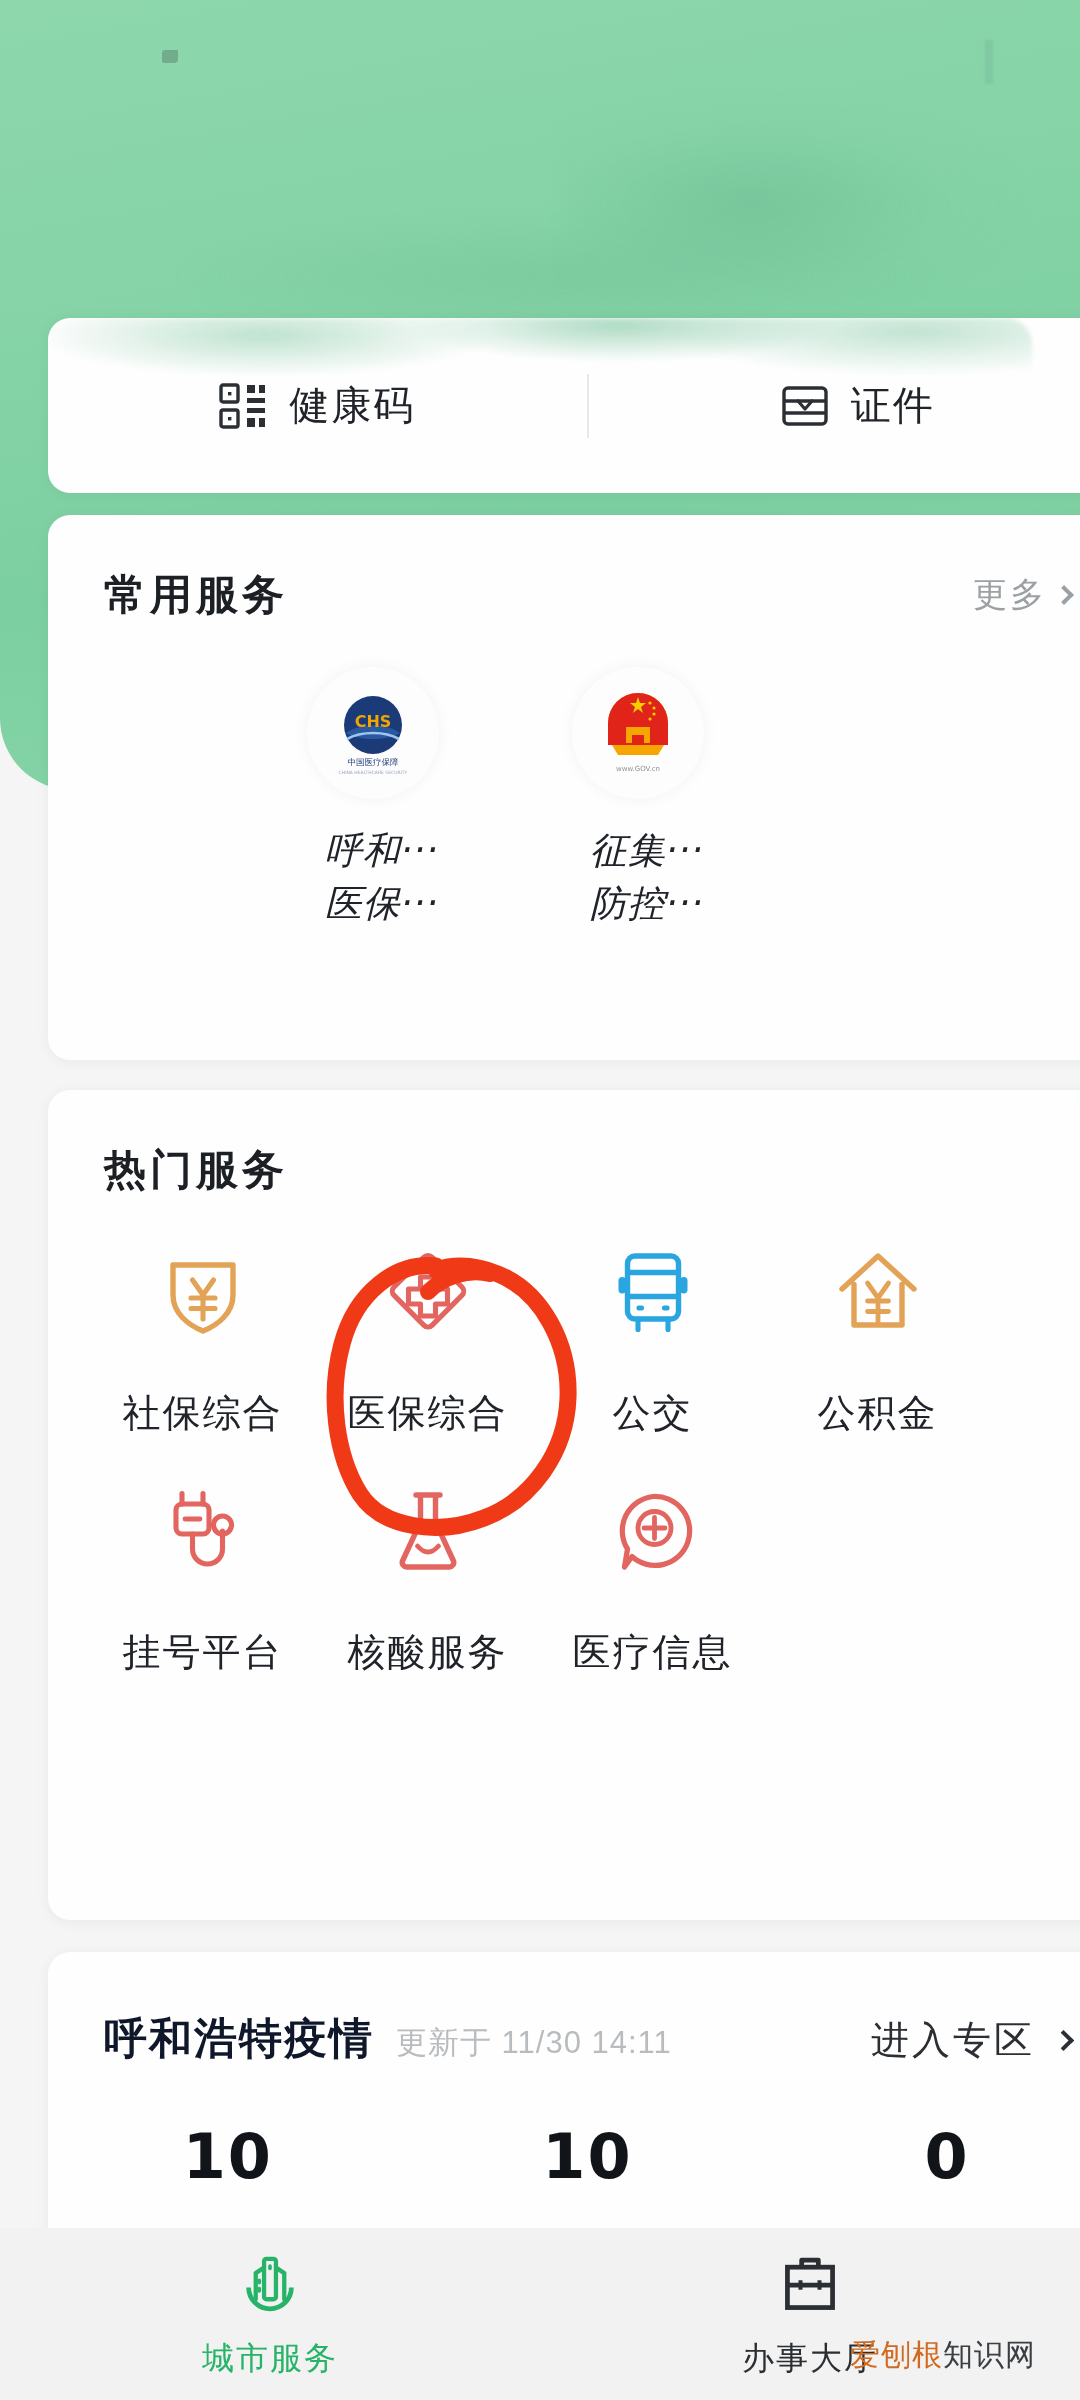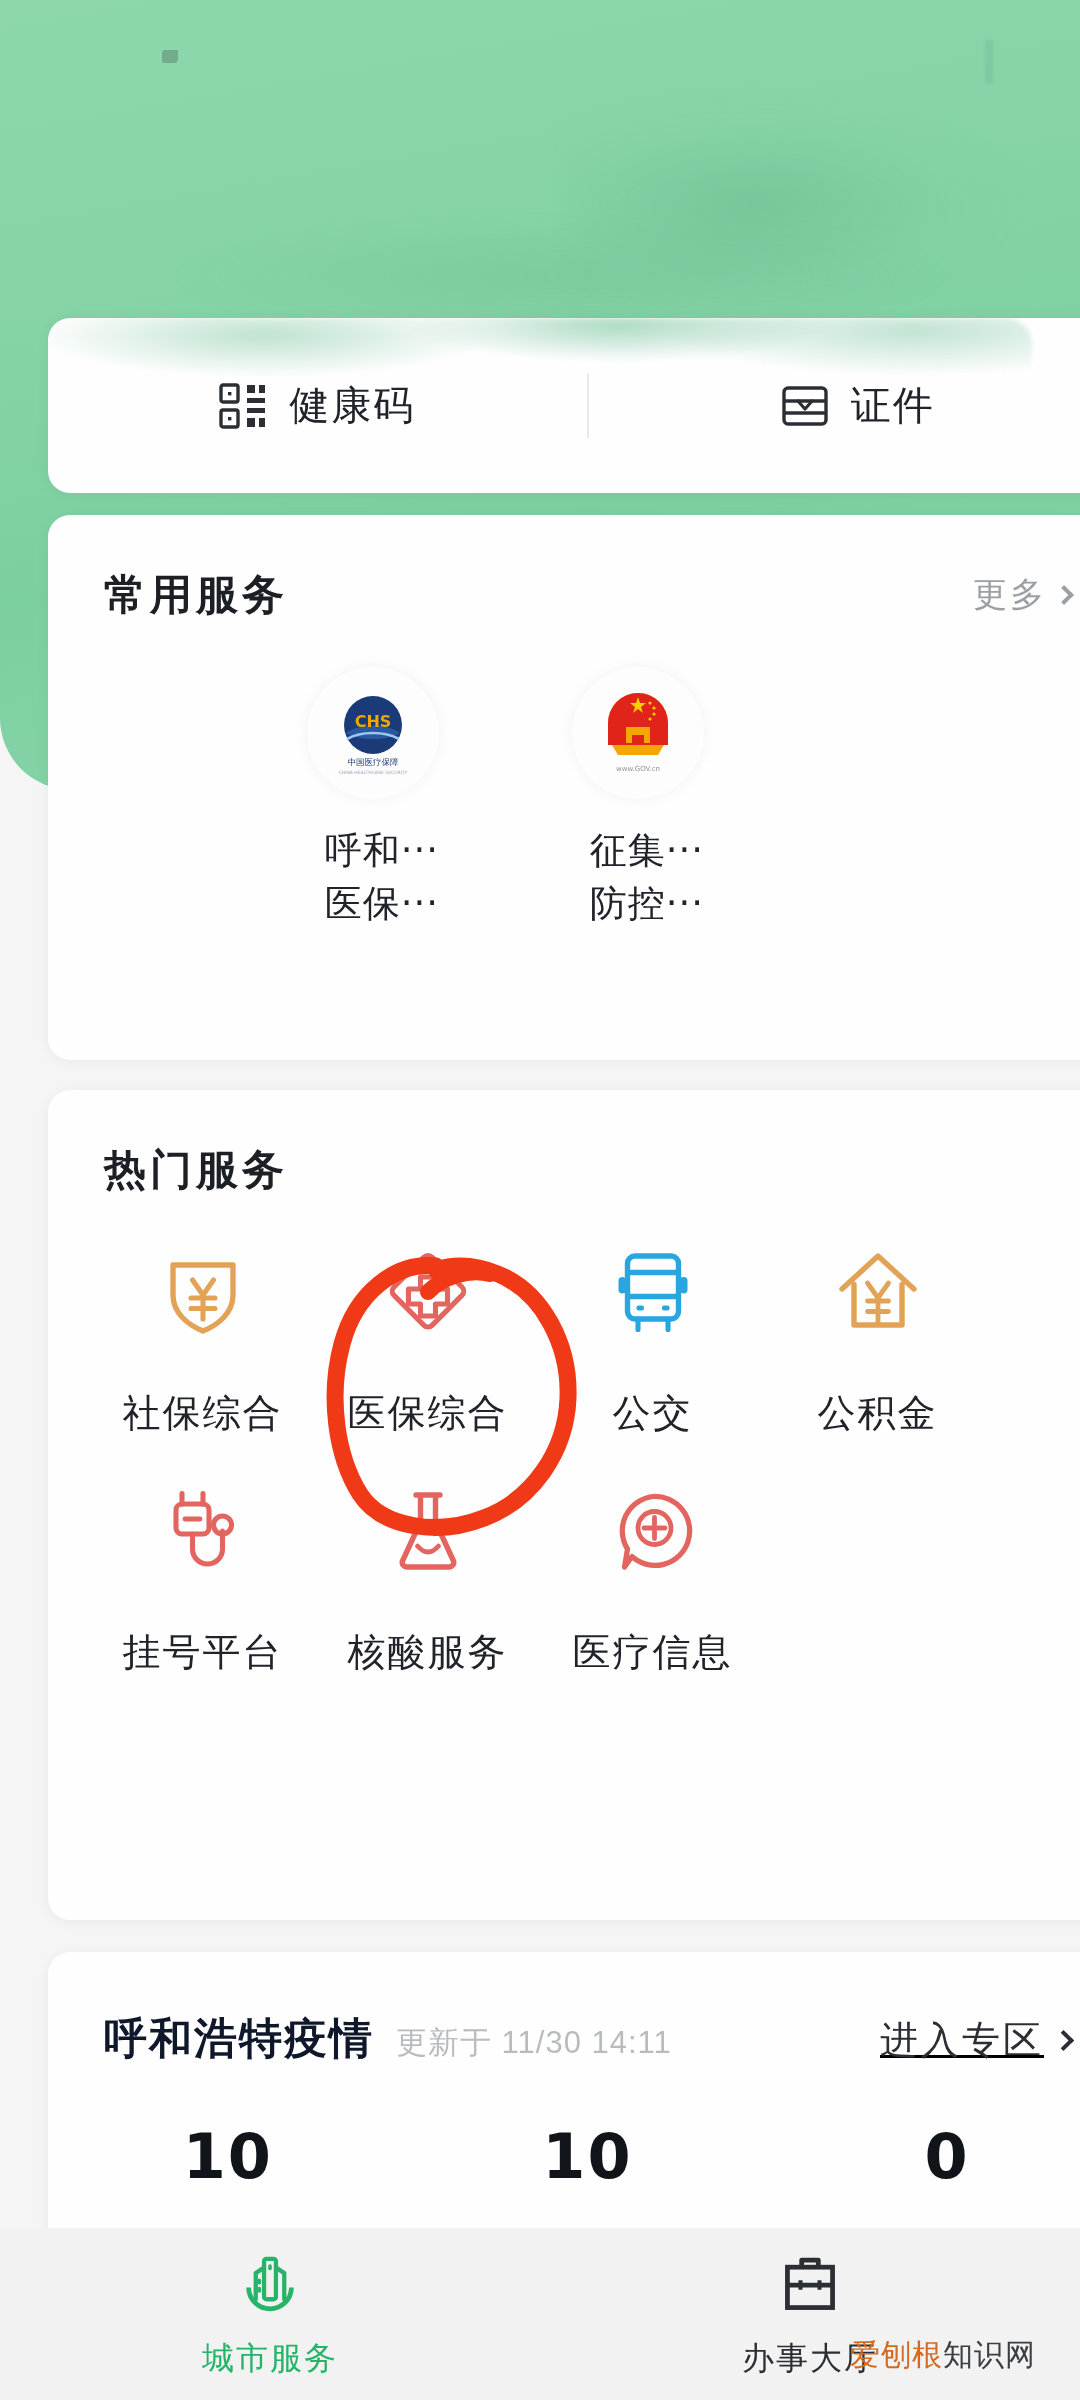--- a/index.html
+++ b/index.html
@@ -87,20 +87,21 @@
   .common-item{ width:265px; display:flex; flex-direction:column; align-items:flex-end; }
   .logo-wrap{
     width:132px; height:132px; border-radius:50%;
     background:#fdfdfd; box-shadow:0 0 16px rgba(0,0,0,.05);
     display:flex; align-items:center; justify-content:center; overflow:hidden;
   }
   .common-label{
     margin-top:26px; font-size:37px; color:#20242a; line-height:1.42;
     text-align:center; letter-spacing:1px;
     font-family:"DejaVu Sans","Liberation Sans",sans-serif;
+    font-style:italic;
   }
 
   
   #hot-card{ top:1090px; height:830px; }
   .hot-grid{ display:flex; flex-wrap:wrap; padding:46px 42px 0 42px; }
   .hot-item{
     width:225px; display:flex; flex-direction:column; align-items:center;
     margin-bottom:44px;
   }
   .hot-ico{ width:96px; height:96px; display:block; }
@@ -111,21 +112,21 @@
 
   
   .annot{ position:absolute; left:318px; top:1240px; width:290px; height:300px; pointer-events:none; }
 
   
   #epi-card{ top:1952px; height:300px; border-bottom-left-radius:0; border-bottom-right-radius:0; }
   .epi-head{ display:flex; align-items:baseline; padding:58px 0 0 56px; }
   .epi-title{ font-size:43px; color:#0f172a; font-weight:600; letter-spacing:2px;
     font-family:"DejaVu Sans","Liberation Sans",sans-serif; }
   .epi-upd{ font-size:31px; color:#b8bcbf; margin-left:22px; letter-spacing:1px; }
-  .epi-enter{ display:flex; align-items:center; gap:12px; margin-left:auto; margin-right:56px;text-decoration:underline; }
+  .epi-enter{ display:flex; align-items:center; gap:21px; margin-left:auto; margin-right:56px; }
   .epi-enter-txt{ font-size:38px; color:#2b2f34; letter-spacing:3px;
     font-family:"DejaVu Sans","Liberation Sans",sans-serif; }
   .chev-dark{ width:15px; height:15px; border-right:4px solid #2b2f34; border-top:4px solid #2b2f34; transform:rotate(45deg); }
   .epi-nums{ display:flex; padding:52px 0 0 0; }
   .epi-num-cell{ flex:1; text-align:center; }
   .epi-num{ font-size:62px; color:#111418; font-weight:600; letter-spacing:2px;
     font-family:"DejaVu Sans","Liberation Sans",sans-serif; }
 
   
   #tabbar{

